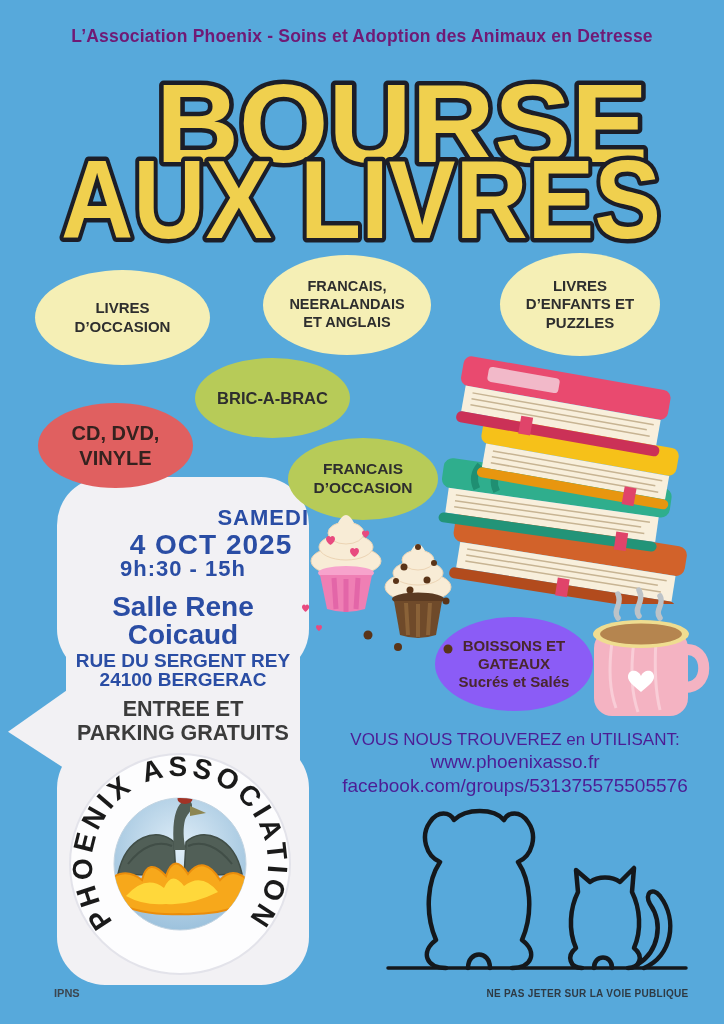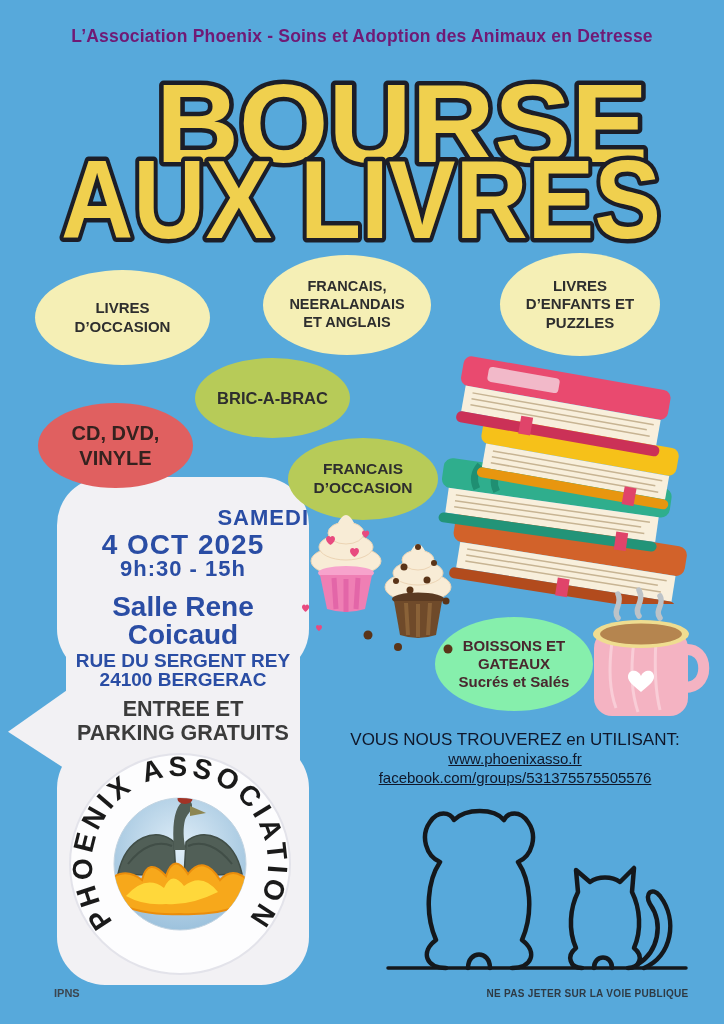--- a/index.html
+++ b/index.html
@@ -33,61 +33,61 @@
   
   .oval{
     border-radius:50%;
     display:flex;align-items:center;justify-content:center;
     text-align:center;font-weight:bold;color:#2e2e2e;
     white-space:pre-line;line-height:1.22;z-index:4;
   }
   .oval-yellow{background:#f5efb5;}
   .oval-green{background:#b7cb58;}
   .oval-red{background:#e06060;color:#35221f;}
-  .oval-pink{background:#86efac;color:#49272e;}
+  .oval-pink{background:#8b5cf6;color:#49272e;}
   #oval-occasion{left:35px;top:270px;width:175px;height:95px;font-size:15px;}
   #oval-langues{left:263px;top:255px;width:168px;height:100px;font-size:14.5px;}
   #oval-enfants{left:500px;top:253px;width:160px;height:103px;font-size:15px;}
   #oval-bric{left:195px;top:358px;width:155px;height:80px;font-size:16.5px;}
   #oval-cd{left:38px;top:403px;width:155px;height:85px;font-size:20px;}
   #oval-vetements{left:288px;top:438px;width:150px;height:82px;font-size:15.5px;}
   #oval-boissons{left:435px;top:617px;width:158px;height:94px;font-size:15px;flex-direction:column;z-index:5;}
   #oval-boissons .sub{font-weight:bold;}
 
   
   .bubble-part{background:#f2f1f4;z-index:1;}
   .bubble-top{left:57px;top:477px;width:252px;height:200px;border-radius:48px;}
   .bubble-waist{left:66px;top:640px;width:234px;height:160px;}
   .bubble-tail{left:8px;top:688px;width:62px;height:84px;clip-path:polygon(100% 0%,100% 100%,0% 52%);}
   .bubble-bottom{left:57px;top:740px;width:252px;height:245px;border-radius:48px;}
 
   .bubble-text{left:57px;width:252px;text-align:center;font-weight:bold;z-index:2;white-space:pre-line;}
   .blue-txt{color:#2a4da4;}
   #event-day{top:505px;font-size:22px;letter-spacing:1px;text-align:right;}
-  #event-date{top:529px;font-size:28px;letter-spacing:1px;}
+  #event-date{top:529px;font-size:28px;letter-spacing:1px;padding-left:28px;}
   #event-hours{top:556px;font-size:22px;letter-spacing:1px;}
   #event-venue{top:593px;font-size:28px;line-height:1.0;}
   #event-street{top:650px;font-size:19px;}
   #event-city{top:669px;font-size:19px;}
   #event-free{top:698px;font-size:21.5px;line-height:1.1;color:#3b3b3b;}
 
   
   .logo-svg{left:66px;top:750px;z-index:2;}
   .books-svg{left:435px;top:352px;z-index:2;}
   .cupcakes-svg{left:298px;top:505px;z-index:5;}
   .mug-svg{left:582px;top:582px;z-index:2;}
   .pets-svg{left:382px;top:806px;z-index:2;}
 
   
   .findus{
     left:320px;top:729px;width:390px;text-align:center;z-index:2;
-    color:#0f172a;line-height:1.24;
+    color:#4c1d95;line-height:1.24;
   }
   .findus .head{font-size:17px;}
-  .findus .line{font-size:15px;text-decoration:underline;}
+  .findus .line{font-size:19px;}
 
   
   .footer-left{left:54px;top:987px;font-size:11px;font-weight:bold;color:#3c4650;z-index:3;}
   .footer-right{left:455px;top:988px;width:265px;text-align:center;font-size:10px;font-weight:bold;color:#2e3a44;letter-spacing:.3px;z-index:3;}
 
   svg{display:block;}
 </style>
 </head>
 <body>
 

